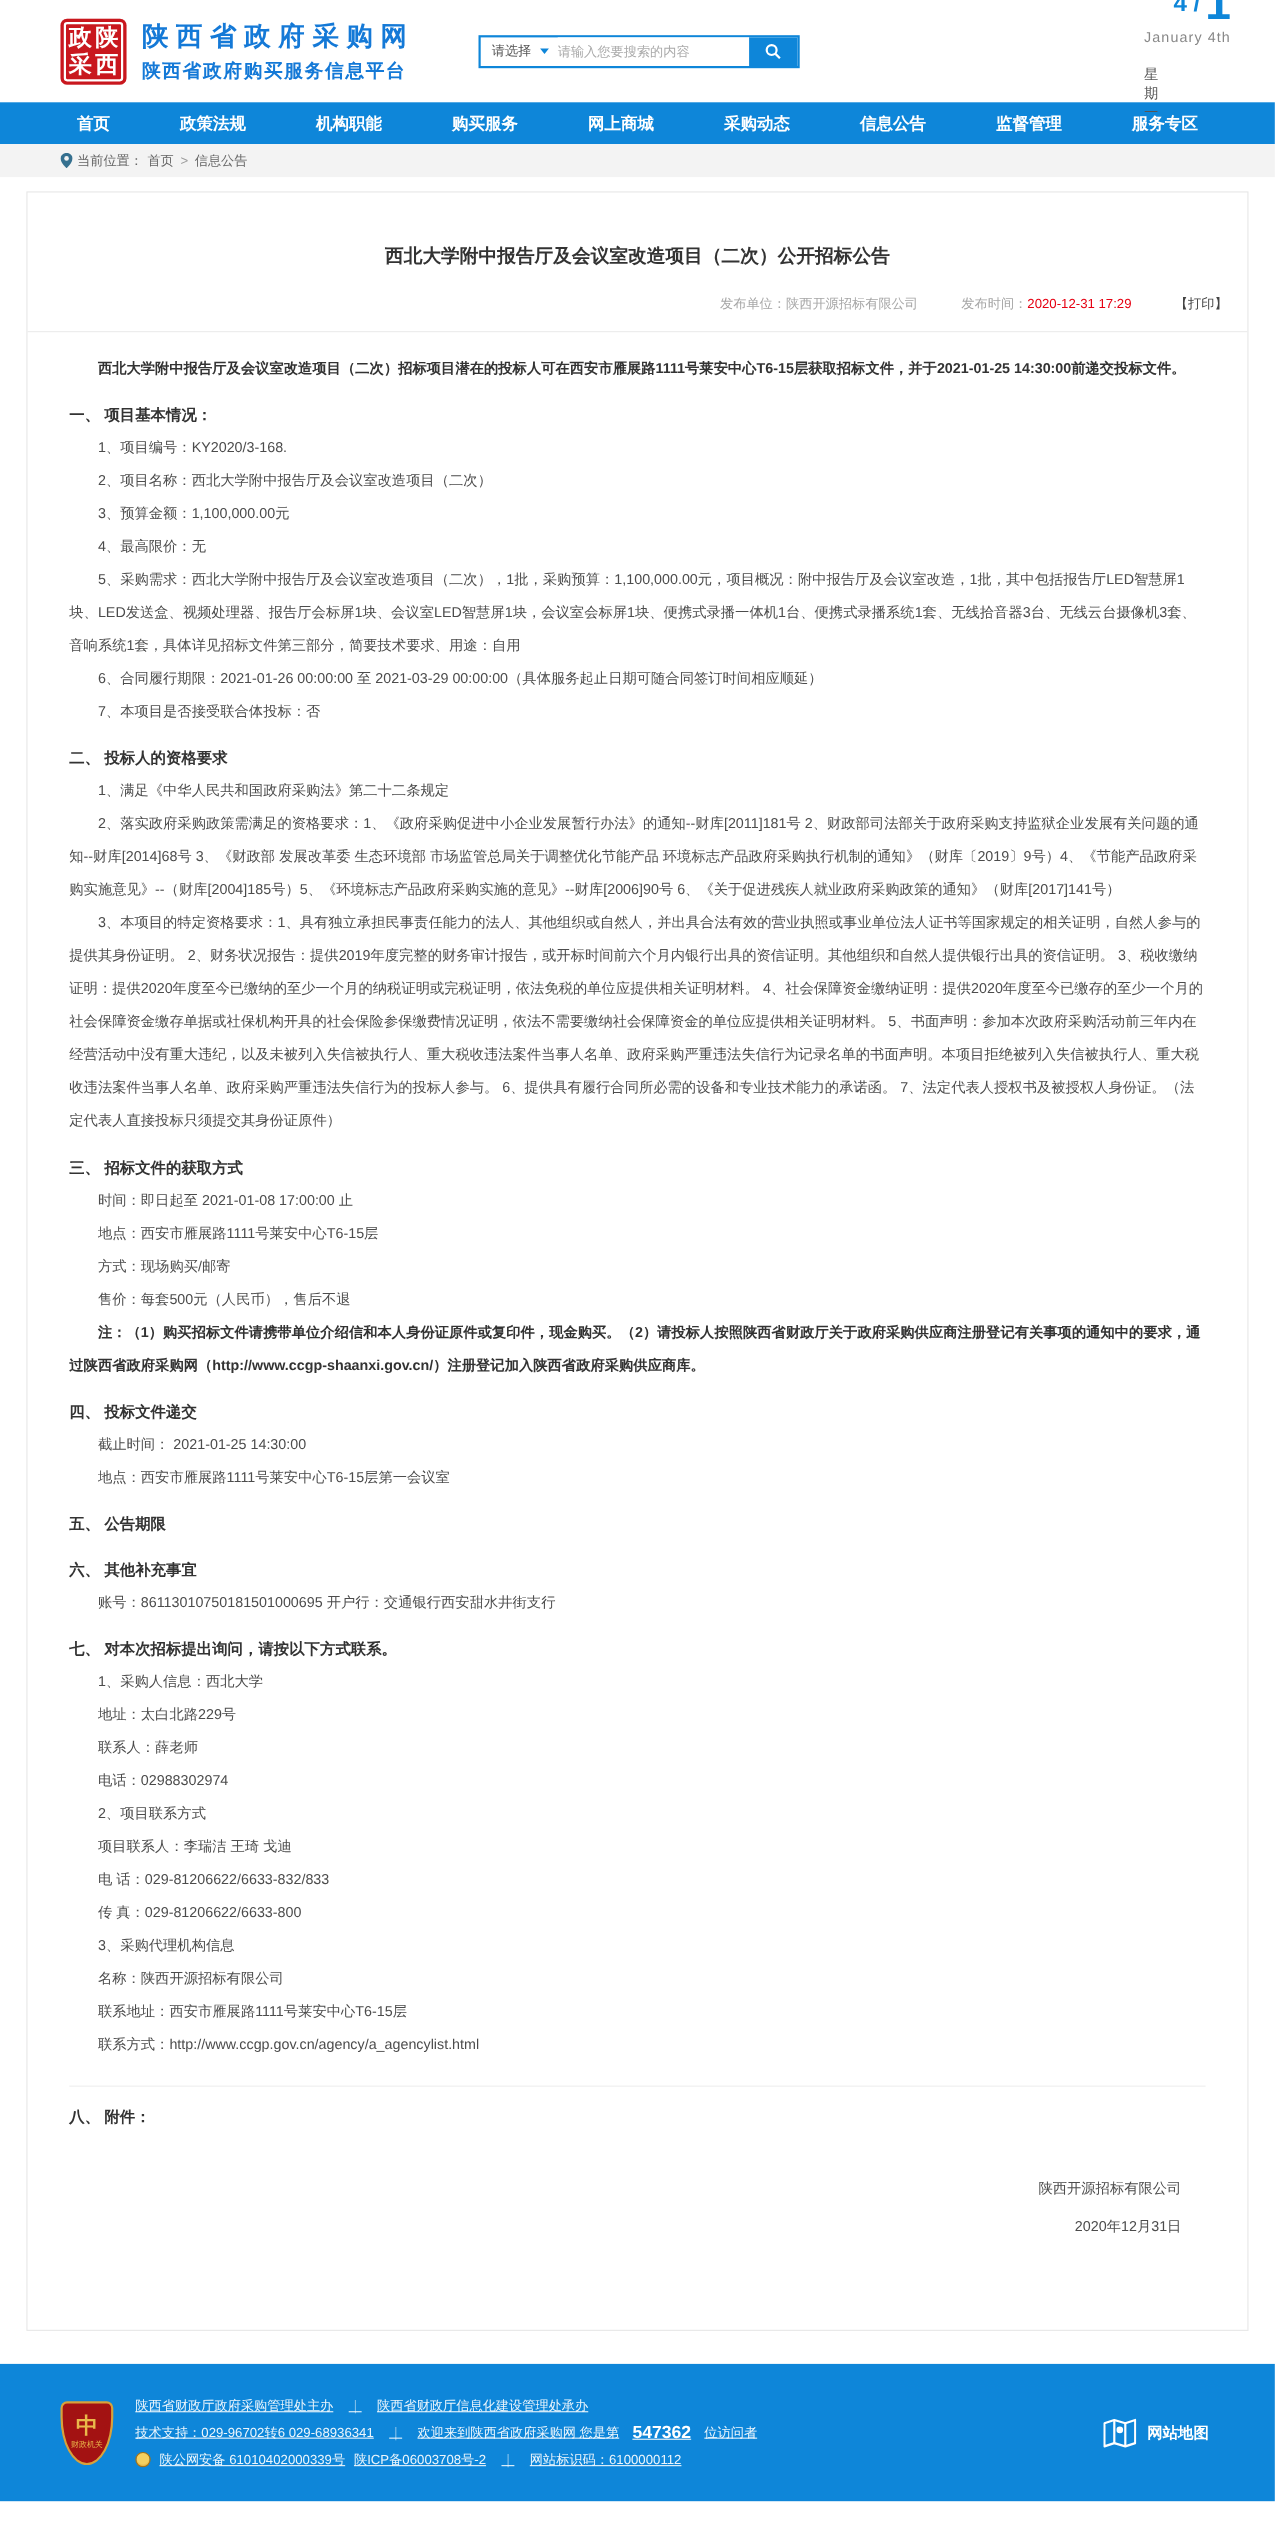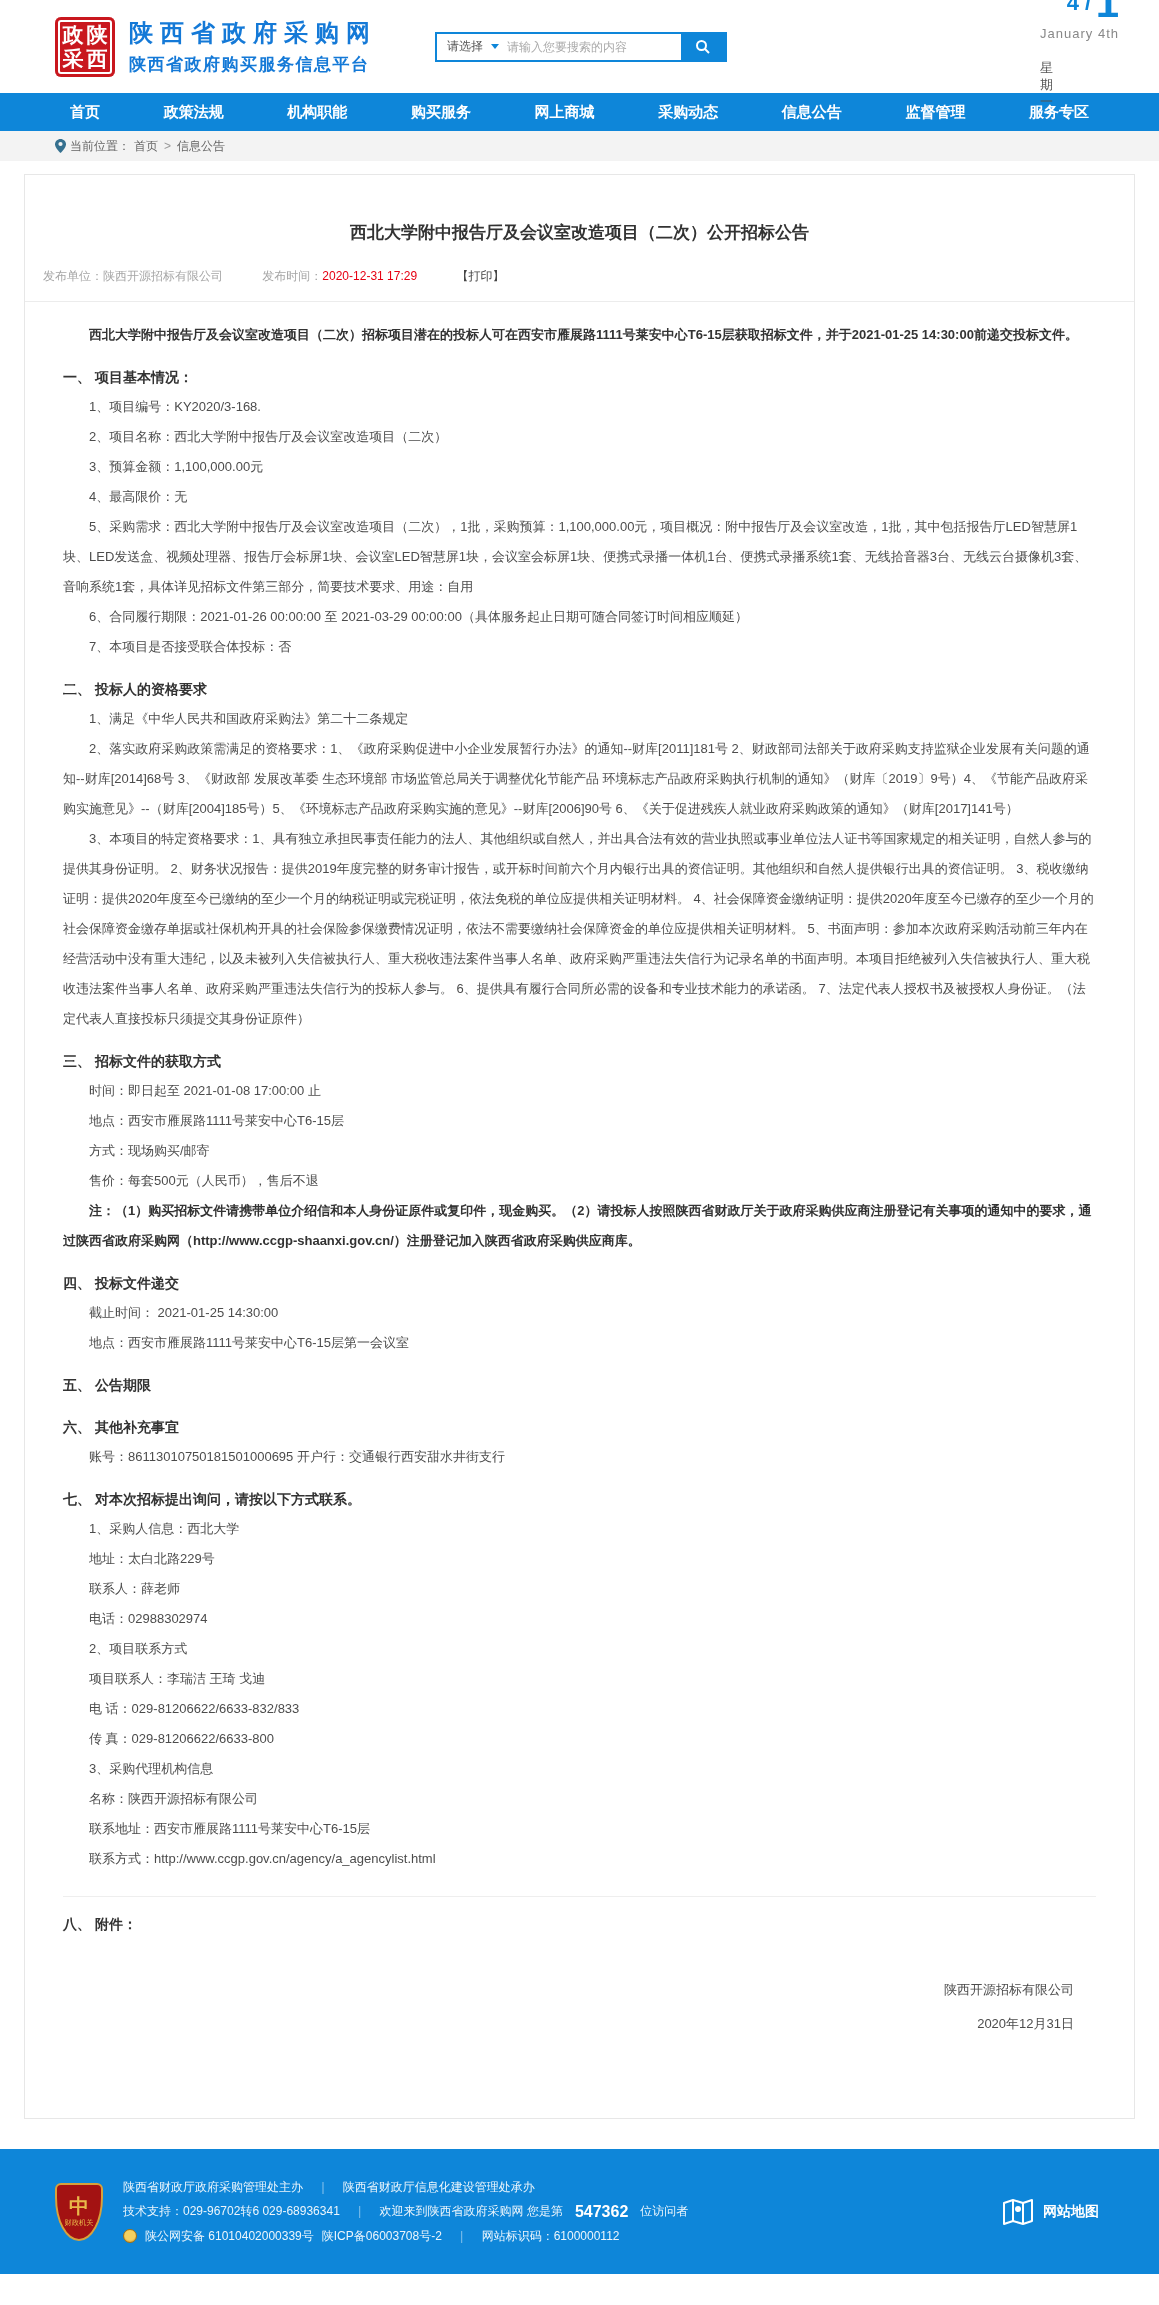--- a/index.html
+++ b/index.html
@@ -36,40 +36,40 @@
   
   .nav { height:38px; background:#0e86d9; display:flex; align-items:center; justify-content:space-between; padding:0 70px; }
   .nav-item { color:#fff; font-size:15px; font-weight:bold; text-decoration:none; cursor:pointer; }
   
   .breadcrumb { height:30px; background:#f3f3f3; display:flex; align-items:center; padding-left:55px; font-size:12px; color:#666; gap:4px; }
   .breadcrumb .bc-link { color:#666; cursor:pointer; text-decoration:none; }
   .breadcrumb .sep { color:#999; margin:0 2px; }
   
   .card { margin:13px 24px 30px; border:1px solid #e7e7e7; padding-bottom:60px; min-height:1945px; }
   .article-title { text-align:center; font-size:17px; font-weight:bold; color:#333; padding:46px 40px 0; }
-  .article-meta { text-align:left; font-size:12px; color:#a6a6a6; margin-top:24px; padding-bottom:16px; border-bottom:1px solid #ececec; }
+  .article-meta { text-align:right; font-size:12px; color:#a6a6a6; margin-top:24px; padding-bottom:16px; border-bottom:1px solid #ececec; }
   .article-meta .grp { margin:0 18px; }
   .article-meta .red { color:#e60012; }
   .article-meta .print { color:#444; cursor:pointer; }
   .article-body { padding:18px 38px 0; }
   .article-body p { font-size:13px; color:#4c4c4c; line-height:30px; text-indent:2em; }
   .article-body p.heading { font-size:14px; font-weight:bold; color:#333; text-indent:0; margin-top:12px; }
   .article-body p.bold { font-weight:bold; color:#333; }
   .body-divider { border-top:1px solid #eee; margin:22px 0 10px; }
   .signature { margin-top:34px; padding-right:60px; text-align:right; font-size:13px; color:#4c4c4c; line-height:34px; }
   
   .footer { height:125px; background:#0e86d9; display:flex; align-items:center; padding:0 60px 0 55px; }
   .gov-badge {
     width:48px; height:58px; background:#a31212; border:2px solid #d8a13a;
     border-radius:6px 6px 50% 50%/6px 6px 75% 75%;
     display:flex; flex-direction:column; align-items:center; justify-content:center; flex:none;
   }
   .gov-badge .emblem { color:#e9b84a; font-size:20px; font-weight:bold; line-height:22px; }
   .gov-badge .btxt { color:#e9b84a; font-size:8px; transform:scale(.9); white-space:nowrap; }
-  .footer-text { margin-left:20px; font-size:12px; color:rgba(255,255,255,.92); }
+  .footer-text { margin-left:20px; font-size:12px; color:rgba(255,255,255,.92);text-decoration:underline; }
   .footer-text .row { margin:7px 0; display:flex; align-items:center; gap:8px; }
   .footer-text .fsep { color:rgba(255,255,255,.6); margin:0 6px; }
   .visitor-count { font-size:16px; font-weight:bold; color:#fff; margin:0 4px; }
   .police-icon { width:14px; height:14px; border-radius:50%; background:radial-gradient(circle at 50% 40%, #f4d060 55%, #c8881c); border:1px solid #a8710f; display:inline-block; flex:none; }
   .sitemap { margin-left:auto; display:flex; align-items:center; gap:10px; color:#fff; font-size:14px; font-weight:bold; cursor:pointer; }
 </style>
 </head>
 <body>
 
 <div class="header">

